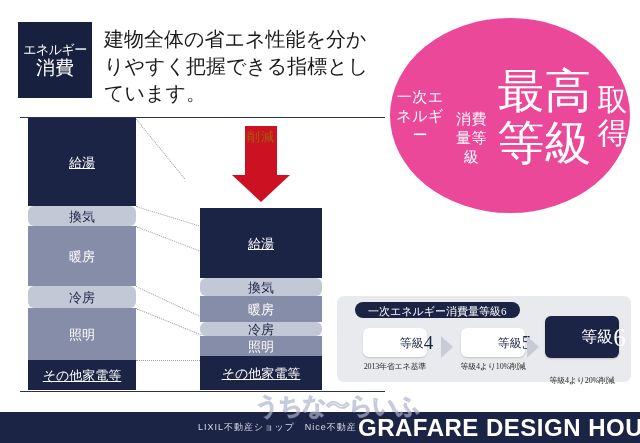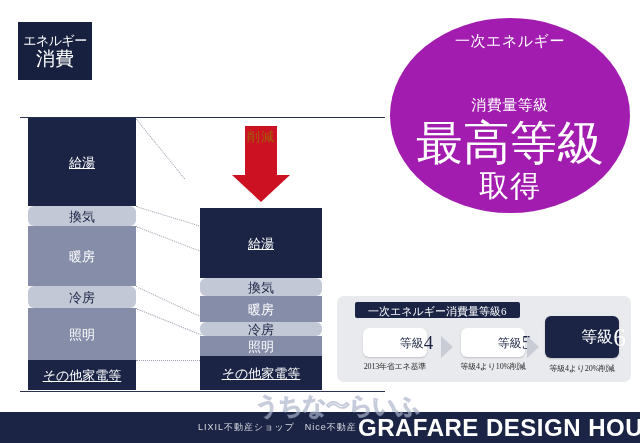--- a/index.html
+++ b/index.html
@@ -17,21 +17,21 @@
     background: #ffffff;
     overflow: hidden;
   }
 
   
   #header-badge {
     position: absolute;
     left: 18px;
     top: 22px;
     width: 74px;
-    height: 58px;
+    height: 76px;
     background: #17213f;
     display: flex;
     flex-direction: column;
     align-items: center;
     justify-content: center;
     color: #ffffff;
   }
   #header-badge .l1 {
     font-size: 13px;
     line-height: 15px;
@@ -137,24 +137,24 @@
   }
 
   
   #circle-badge {
     position: absolute;
     left: 390px;
     top: 18px;
     width: 240px;
     height: 195px;
     border-radius: 50%;
-    background: #a21caf;
+    background: #ec4899;
     color: #ffffff;
     display: flex;
-    flex-direction: column;
+    flex-direction: row;
     align-items: center;
     justify-content: center;
     text-align: center;
     overflow: hidden;
   }
   #circle-badge .cb-sub1 {
     font-size: 15px;
     line-height: 19px;
     letter-spacing: 0.5px;
     margin-top: 2px;
@@ -188,21 +188,21 @@
     border-radius: 7px;
   }
   #grade-pill {
     position: absolute;
     left: 18px;
     top: 6px;
     height: 16px;
     padding: 0 13px;
     background: #1b2445;
     color: #ffffff;
-    border-radius: 2px;
+    border-radius: 8px;
     font-size: 11px;
     line-height: 18px;
     white-space: nowrap;
   }
   .grade-col {
     position: absolute;
     text-align: center;
   }
   .grade-box {
     background: #ffffff;
@@ -230,21 +230,21 @@
   #grade-col-1 .grade-box { height: 29px; margin: 0 14px; }
   #grade-col-2 .grade-box { height: 29px; margin: 0 20px; }
   #grade-col-3 .grade-box {
     height: 42px;
     margin: 0 12px;
     background: #1b2445;
     color: #ffffff;
   }
   #grade-col-3 .grade-box .gnum { font-size: 25px; }
   #grade-col-3 .grade-box .gtxt { font-size: 16px; }
-  #grade-col-3 .grade-cap { margin-top: 5px; }
+  #grade-col-3 .grade-cap { margin-top: 17px; }
   .grade-arrow {
     position: absolute;
     width: 0; height: 0;
     border-top: 11px solid transparent;
     border-bottom: 11px solid transparent;
     border-left: 12px solid #c9ccd4;
   }
   #grade-arrow-1 { left: 104px; top: 40px; }
   #grade-arrow-2 { left: 190px; top: 40px; }
 
@@ -295,20 +295,21 @@
 </style>
 </head>
 <body>
 
 <div id="root">
 
   <div id="header-badge">
     <span class="l1">エネルギー</span>
     <span class="l2">消費</span>
   </div>
+  <div id="header-text">建物全体の省エネ性能を分かりやすく把握できる指標としています。</div>
 
   <div id="chart">
 
     <div class="axis-line" style="left:20px; top:9px; width:365px;"></div>
     <div class="axis-line" style="left:20px; top:283px; width:365px;"></div>
 
     <div class="connector" style="left:136px; top:10px;  width:78px;  transform:rotate(51deg);"></div>
     <div class="connector" style="left:136px; top:98px;  width:66px;  transform:rotate(17deg);"></div>
     <div class="connector" style="left:136px; top:118px; width:68px;  transform:rotate(21deg);"></div>
     <div class="connector" style="left:136px; top:178px; width:70px;  transform:rotate(25deg);"></div>

